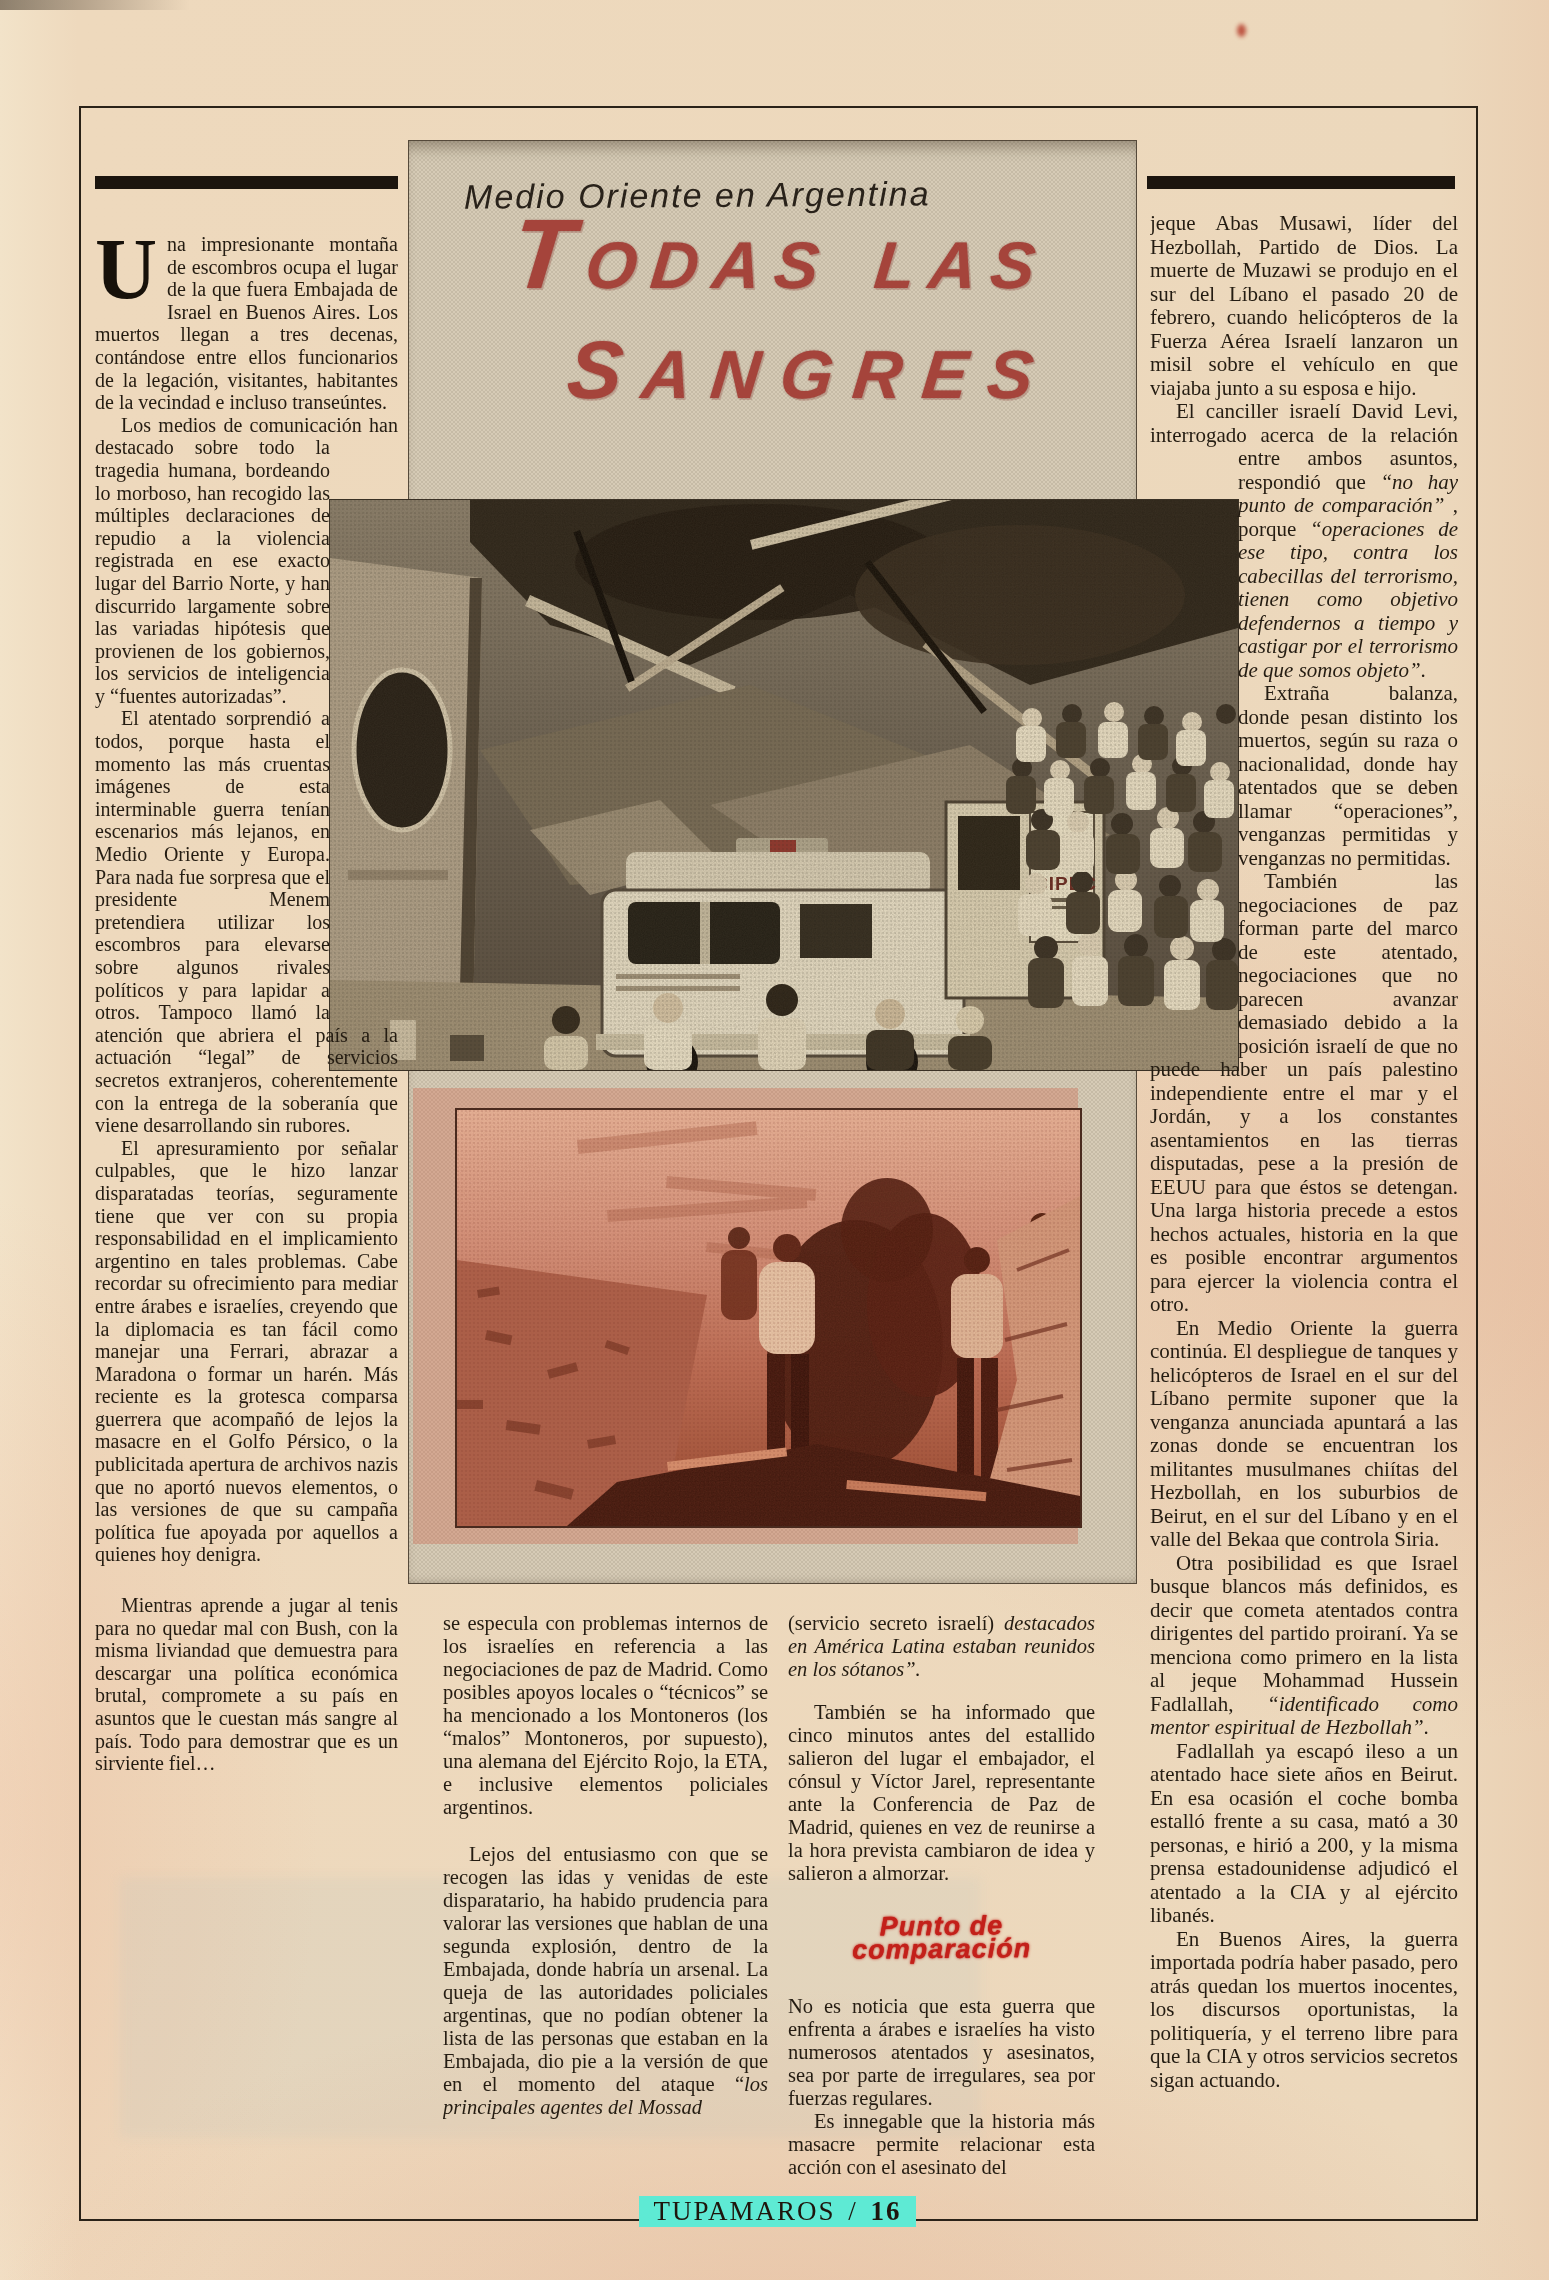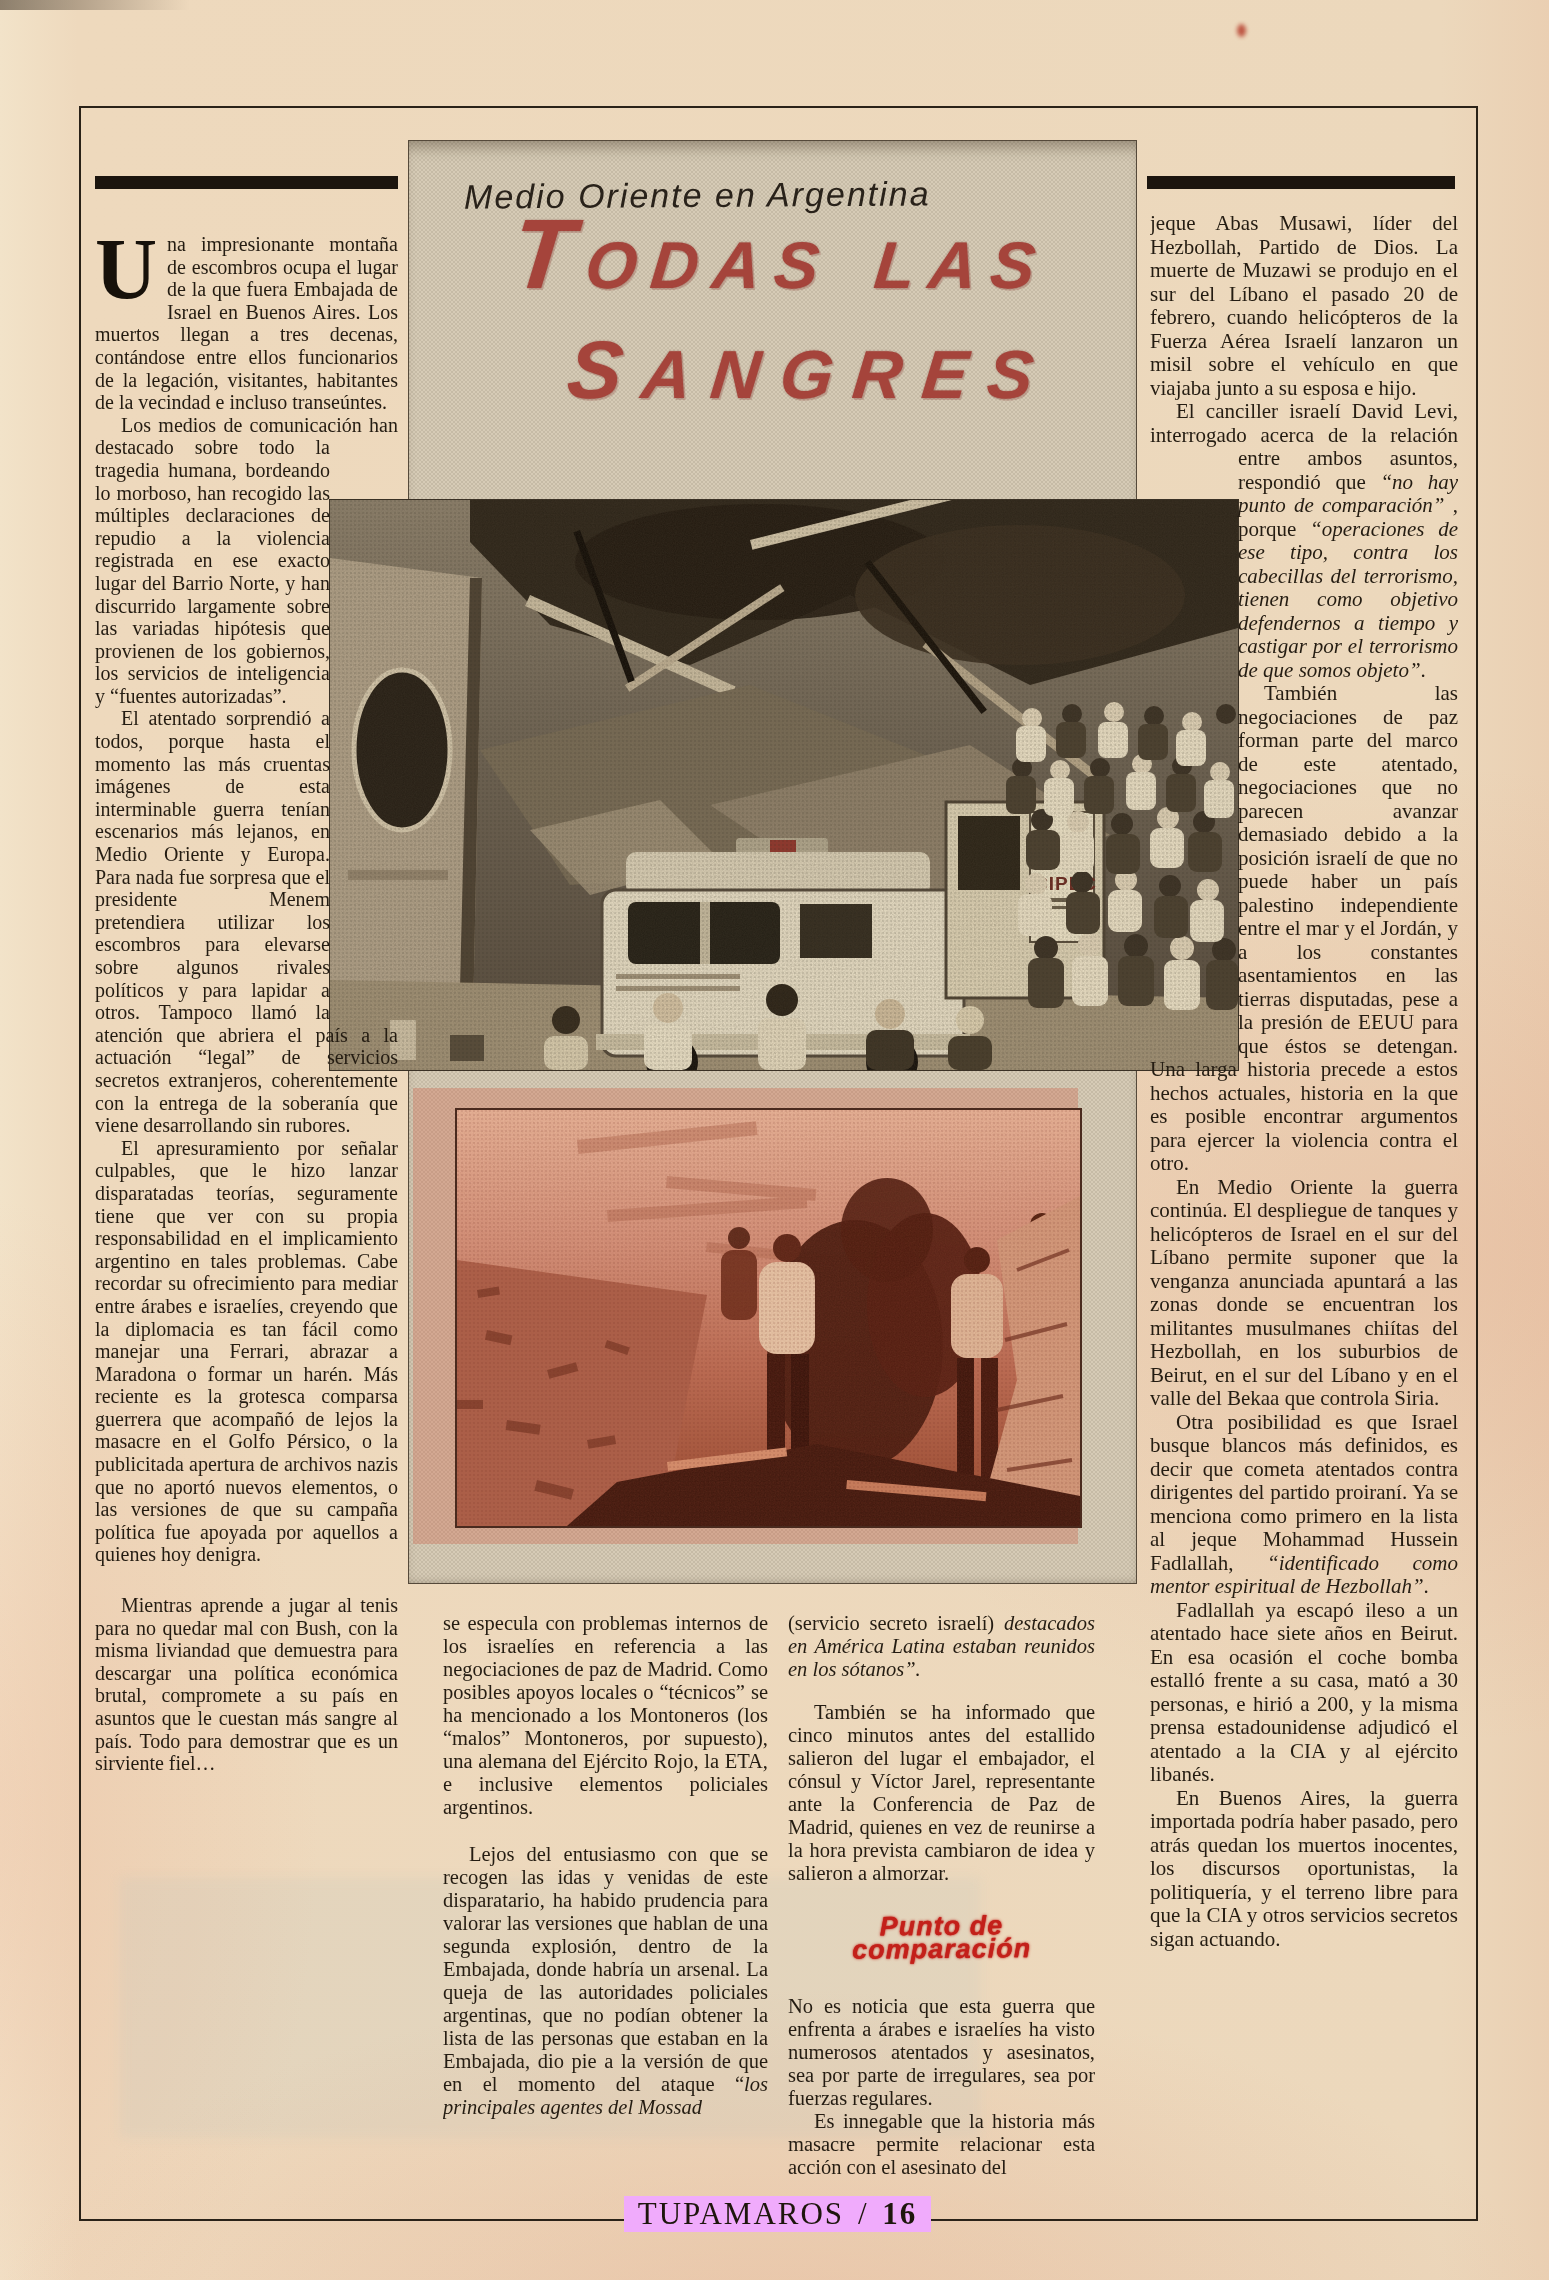--- a/index.html
+++ b/index.html
@@ -77,22 +77,22 @@
     font-family:"Liberation Sans",sans-serif;font-weight:bold;font-style:italic;
     font-size:27px;letter-spacing:1px;color:#c3201a;
     text-shadow:0 0 3px rgba(195,32,26,.9),0 0 1px rgba(195,32,26,.9);
     transform:rotate(-.5deg);
   }
   
   #footer{
     left:79px;top:2196px;width:1397px;height:52px;text-align:center;
   }
   #footer .label{
-    display:inline-block;background:#f0abfc;padding:0 14px;
-    font-size:31px;letter-spacing:2px;word-spacing:4px;color:#1e160d;
+    display:inline-block;background:#5eead4;padding:0 14px;
+    font-size:27px;letter-spacing:2px;word-spacing:4px;color:#1e160d;
   }
   #footer .num{font-weight:bold;}
 </style>
 </head>
 <body>
 
 <div id="frame" class="abs"></div>
 <div id="corner-smudge" class="abs"></div>
 <div id="stain1" class="abs stain"></div>
 <div id="stain2" class="abs stain"></div>
@@ -342,20 +342,21 @@
   <p class="noind"><span><span>(servicio secreto israelí) </span><span class="it">destacados en América Latina estaban reunidos en los sótanos”.</span></span></p>
   <p id="p-tambien-inf"><span><span>También se ha informado que cinco minutos antes del estallido salieron del lugar el embajador, el cónsul y Víctor Jarel, representante ante la Conferencia de Paz de Madrid, quienes en vez de reunirse a la hora prevista cambiaron de idea y salieron a almorzar.</span></span></p>
   <p class="red-heading">Punto de comparación</p>
   <p class="noind"><span><span>No es noticia que esta guerra que enfrenta a árabes e israelíes ha visto numerosos atentados y asesinatos, sea por parte de irregulares, sea por fuerzas regulares.</span></span></p>
   <p><span><span>Es innegable que la historia más masacre permite relacionar esta acción con el asesinato del</span></span></p>
 </div>
 
 <div id="col-right" class="abs col">
   <p class="noind"><span><span>jeque Abas Musawi, líder del Hezbollah, Partido de Dios. La muerte de Muzawi se produjo en el sur del Líbano el pasado 20 de febrero, cuando helicópteros de la Fuerza Aérea Israelí lanzaron un misil sobre el vehículo en que viajaba junto a su esposa e hijo.</span></span></p>
   <p><span><span>El canciller israelí David Levi, interrogado acerca de la relación entre ambos asuntos, </span></span><span class="intrude-left"></span><span><span>respondió que </span><span class="it">“no hay punto de comparación”</span><span> , porque </span><span class="it">“operaciones de ese tipo, contra los cabecillas del terrorismo, tienen como objetivo defendernos a tiempo y castigar por el terrorismo de que somos objeto”</span><span>.</span></span></p>
+  <p><span><span>Extraña balanza, donde pesan distinto los muertos, según su raza o nacionalidad, donde hay atentados que se deben llamar “operaciones”, venganzas permitidas y venganzas no permitidas.</span></span></p>
   <p><span><span>También las negociaciones de paz forman parte del marco de este atentado, negociaciones que no parecen avanzar demasiado debido a la posición israelí de que no puede haber un país palestino independiente entre el mar y el Jordán, y a los constantes asentamientos en las tierras disputadas, pese a la presión de EEUU para que éstos se detengan. Una larga historia precede a estos hechos actuales, historia en la que es posible encontrar argumentos para ejercer la violencia contra el otro.</span></span></p>
   <p><span><span>En Medio Oriente la guerra continúa. El despliegue de tanques y helicópteros de Israel en el sur del Líbano permite suponer que la venganza anunciada apuntará a las zonas donde se encuentran los militantes musulmanes chiítas del Hezbollah, en los suburbios de Beirut, en el sur del Líbano y en el valle del Bekaa que controla Siria.</span></span></p>
   <p><span><span>Otra posibilidad es que Israel busque blancos más definidos, es decir que cometa atentados contra dirigentes del partido proiraní. Ya se menciona como primero en la lista al jeque Mohammad Hussein Fadlallah, </span><span class="it">“identificado como mentor espiritual de Hezbollah”</span><span>.</span></span></p>
   <p><span><span>Fadlallah ya escapó ileso a un atentado hace siete años en Beirut. En esa ocasión el coche bomba estalló frente a su casa, mató a 30 personas, e hirió a 200, y la misma prensa estadounidense adjudicó el atentado a la CIA y al ejército libanés.</span></span></p>
   <p><span><span>En Buenos Aires, la guerra importada podría haber pasado, pero atrás quedan los muertos inocentes, los discursos oportunistas, la politiquería, y el terreno libre para que la CIA y otros servicios secretos sigan actuando.</span></span></p>
 </div>
 
 <div id="footer" class="abs">
   <span class="label"><span>TUPAMAROS</span> <span>/</span> <span class="num">16</span></span>
 </div>

